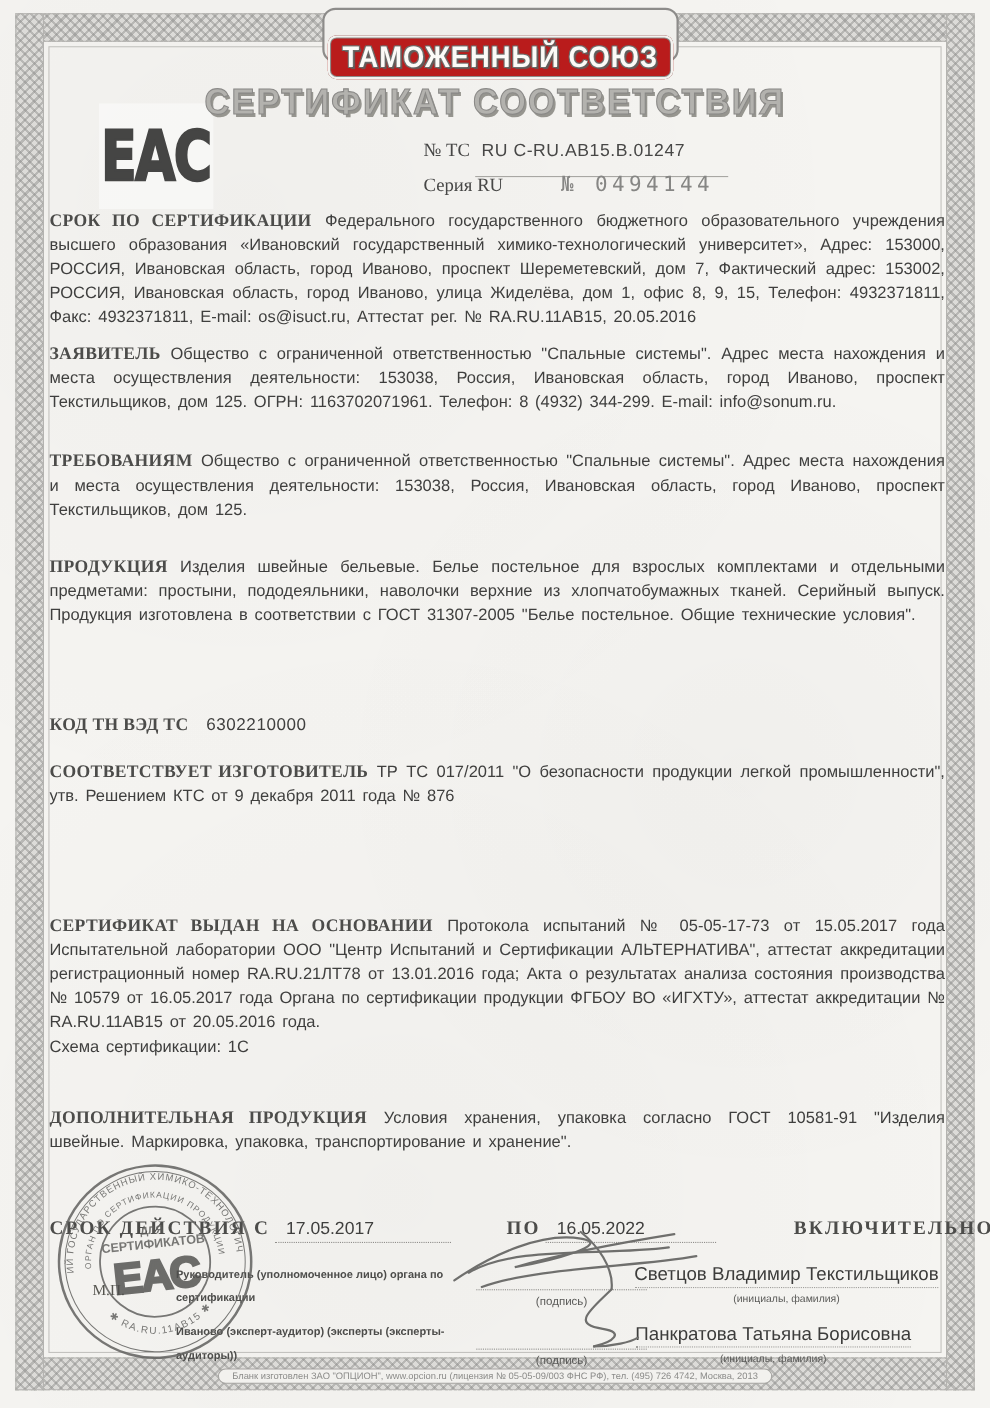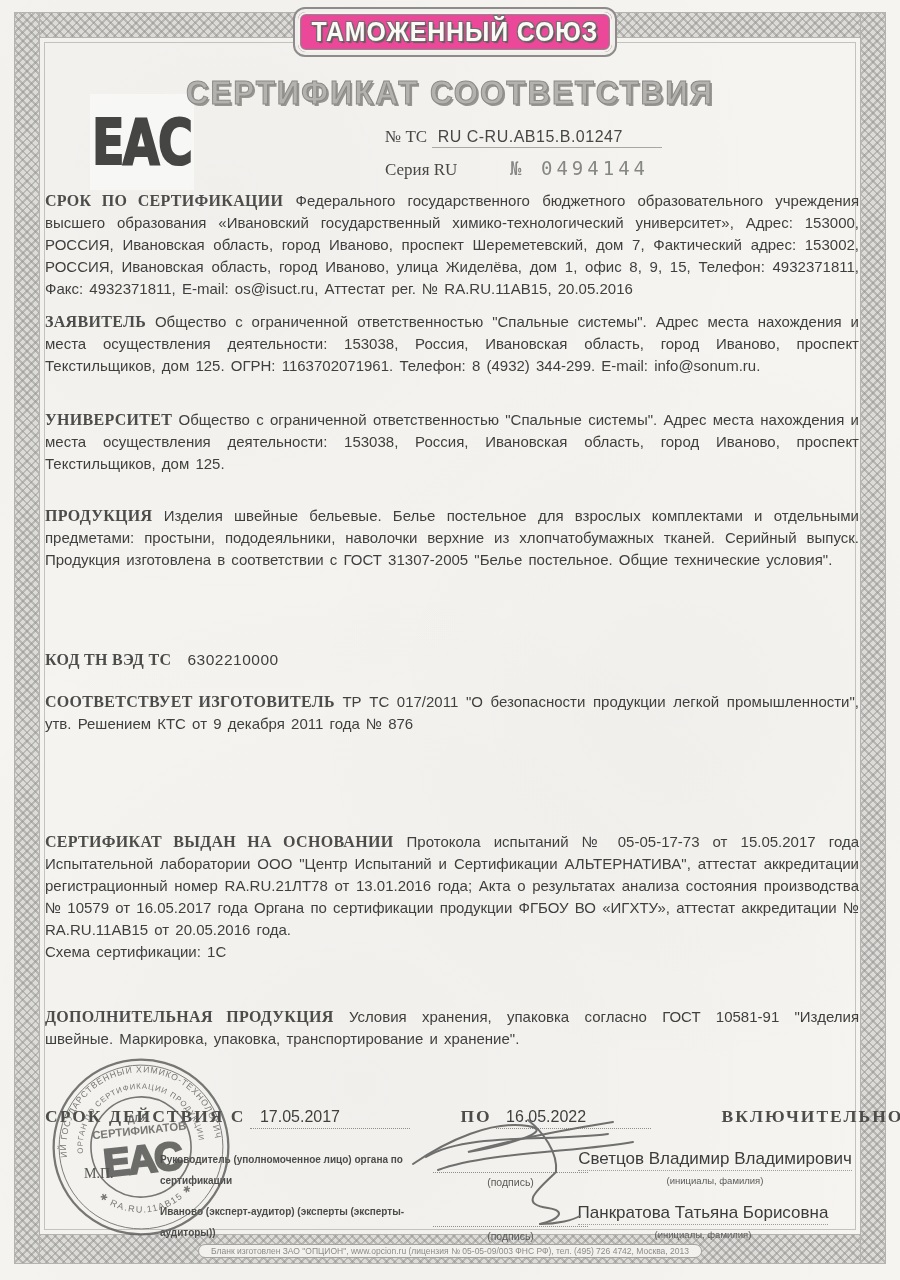--- a/index.html
+++ b/index.html
@@ -18,42 +18,42 @@
     box-shadow: inset 0 0 0 1px #b4b3b0; }
   .band-top { left:14px; right:14px; top:12px; height:26px; }
   .band-bottom { left:14px; right:14px; bottom:16px; height:30px; }
   .band-left { left:14px; top:12px; bottom:16px; width:26px; }
   .band-right { right:14px; top:12px; bottom:16px; width:26px; }
   .inner-line { position:absolute; left:44px; right:44px; top:42px; bottom:50px; border:1px solid #c3c2bf; pointer-events:none; }
 
   
   .banner { position:absolute; left:293px; top:7px; width:324px; height:50px;
     border:2px solid #8d8c8a; border-radius:12px; background:#f0efec; padding:3px; }
-  .banner-inner { width:100%; height:100%; background:#ec4899; border-radius:8px;
+  .banner-inner { width:100%; height:100%; background:#b91c1c; border-radius:8px;
     box-shadow: inset 0 0 0 2px #f4f3f0, inset 0 0 0 3px #8d8c8a;
-    display:flex; align-items:center; justify-content:center; }
+    display:flex; align-items:center; justify-content:center;margin-top:20px; }
   .banner-text { font-weight:bold; font-size:27px; letter-spacing:1px; color:#fbfaf7;
     transform:scaleX(.92); white-space:nowrap;
     text-shadow:-1px -1px 0 #6e6d6b, 1px -1px 0 #6e6d6b, -1px 1px 0 #6e6d6b, 2px 2px 1px #5f5e5c; }
 
   
   .eac-logo { position:absolute; left:90px; top:94px; width:104px; height:96px;
     background:rgba(255,255,255,.45); display:flex; align-items:center; justify-content:center; }
   .eac-logo-text { font-family:"DejaVu Sans", sans-serif; font-weight:bold; font-size:58px; color:#454544;
     letter-spacing:-2px; transform:scale(.82,1.08); -webkit-text-stroke:2px #454544; }
 
   
   .cert-title { position:absolute; left:0; right:0; top:74px; text-align:center;
     font-weight:bold; font-size:33px; letter-spacing:2px; color:#b3b2ae; white-space:nowrap;
     transform:scaleX(.95);
     -webkit-text-stroke:1px #8a8987; text-shadow:2px 2px 0 #96958f; }
 
   .num-row { position:absolute; left:385px; top:127px; font-size:16px; color:#474746; }
   .num-label { font-family:"Liberation Serif", serif; font-size:17px; }
-  .num-value { display:inline-block; min-width:230px; border-bottom:1.5px solid #a8a7a3; padding:0 12px 1px 6px; letter-spacing:.5px; }
+  .num-value { display:inline-block; min-width:230px; border-bottom:1.5px solid #a8a7a3; padding:0 12px 13px 6px; letter-spacing:.5px; }
   .series-row { position:absolute; left:385px; top:157px; font-size:17px; color:#474746; }
   .series-label { font-family:"Liberation Serif", serif; margin-right:48px;text-align:center; }
   .series-value { font-family:"DejaVu Sans Mono", monospace; font-size:19px; letter-spacing:4px; color:#868684; }
 
   
   .sec { position:absolute; left:45px; width:814px; font-size:15px; line-height:22px;
     color:#3f3f3e; text-align:justify; word-spacing:2px; }
   .sec .lbl { font-family:"Liberation Serif", serif; font-weight:bold; font-size:16px; color:#4c4c4a; letter-spacing:.3px; word-spacing:0; }
   .sec-org { top:190px; }
   .sec-applicant { top:311px; }
@@ -135,21 +135,21 @@
     <span class="lbl">СРОК ПО СЕРТИФИКАЦИИ</span>
     <span>Федерального государственного бюджетного  образовательного учреждения высшего образования «Ивановский государственный химико-технологический университет», Адрес: 153000, РОССИЯ, Ивановская область, город Иваново, проспект Шереметевский, дом 7, Фактический адрес: 153002, РОССИЯ, Ивановская область, город Иваново, улица Жиделёва, дом 1, офис 8, 9, 15, Телефон: 4932371811, Факс: 4932371811, E-mail: os@isuct.ru, Аттестат рег. № RA.RU.11АВ15, 20.05.2016</span>
   </p>
 
   <p class="sec sec-applicant">
     <span class="lbl">ЗАЯВИТЕЛЬ</span>
     <span>Общество с ограниченной ответственностью "Спальные системы". Адрес места нахождения и места осуществления деятельности: 153038, Россия, Ивановская область, город Иваново, проспект Текстильщиков, дом 125. ОГРН: 1163702071961. Телефон: 8 (4932) 344-299. E-mail: info@sonum.ru.</span>
   </p>
 
   <p class="sec sec-manufacturer">
-    <span class="lbl">УНИВЕРСИТЕТ</span>
+    <span class="lbl">ТРЕБОВАНИЯМ</span>
     <span>Общество с ограниченной ответственностью "Спальные системы". Адрес места нахождения и места осуществления деятельности: 153038, Россия, Ивановская область, город Иваново, проспект Текстильщиков, дом 125.</span>
   </p>
 
   <p class="sec sec-products">
     <span class="lbl">ПРОДУКЦИЯ</span>
     <span>Изделия швейные бельевые. Белье постельное для взрослых комплектами и отдельными предметами: простыни, пододеяльники, наволочки верхние из хлопчатобумажных тканей. Серийный выпуск. Продукция изготовлена в соответствии с ГОСТ 31307-2005 "Белье постельное. Общие технические условия".</span>
   </p>
 
   <p class="sec sec-code">
     <span class="lbl">КОД ТН ВЭД ТС</span>
@@ -180,21 +180,21 @@
     <span class="vlbl incl">ВКЛЮЧИТЕЛЬНО</span>
   </div>
 
   <div class="sig-area">
     <div class="role role-1">Руководитель (уполномоченное лицо) органа по сертификации</div>
     <div class="sigline sigline-1">
       <span class="dots"></span>
       <span class="cap">(подпись)</span>
     </div>
     <div class="nameblk nameblk-1">
-      <span class="nm">Светцов Владимир Владимирович</span><br>
+      <span class="nm">Светцов Владимир Текстильщиков</span><br>
       <span class="cap">(инициалы, фамилия)</span>
     </div>
     <div class="role role-2">Иваново (эксперт-аудитор) (эксперты (эксперты-аудиторы))</div>
     <div class="sigline sigline-2">
       <span class="dots"></span>
       <span class="cap">(подпись)</span>
     </div>
     <div class="nameblk nameblk-2">
       <span class="nm">Панкратова Татьяна Борисовна</span><br>
       <span class="cap">(инициалы, фамилия)</span>

